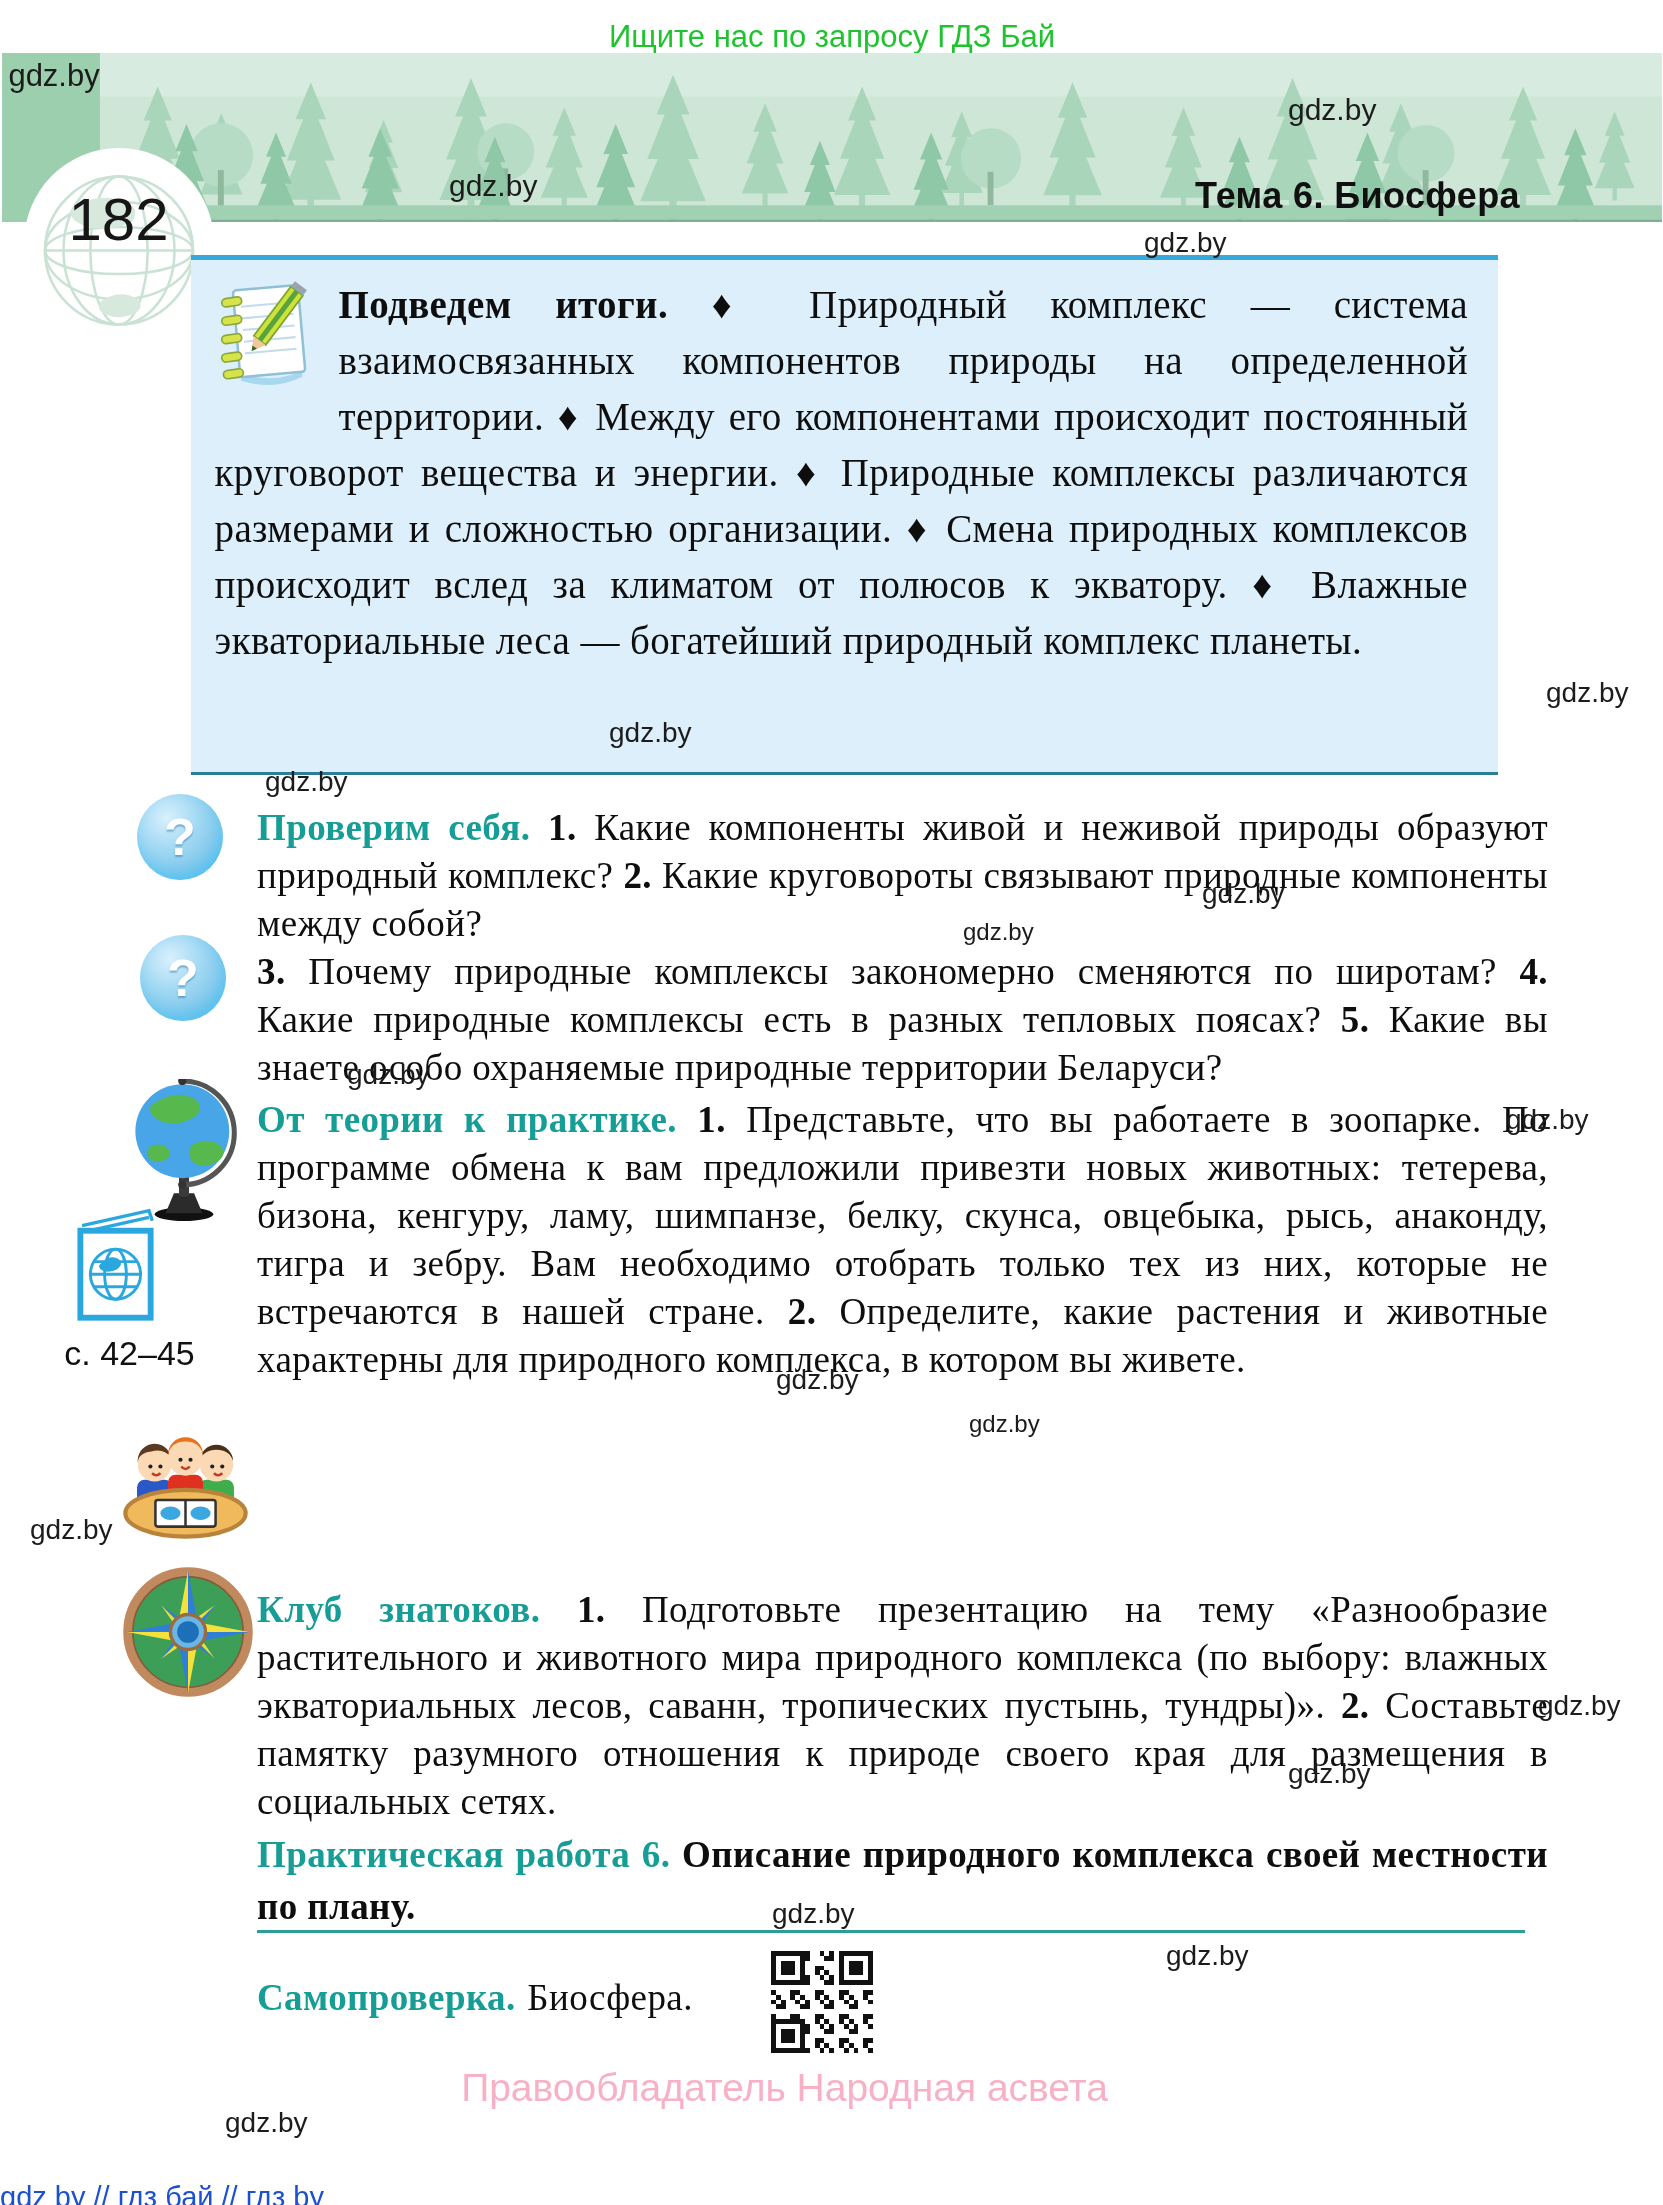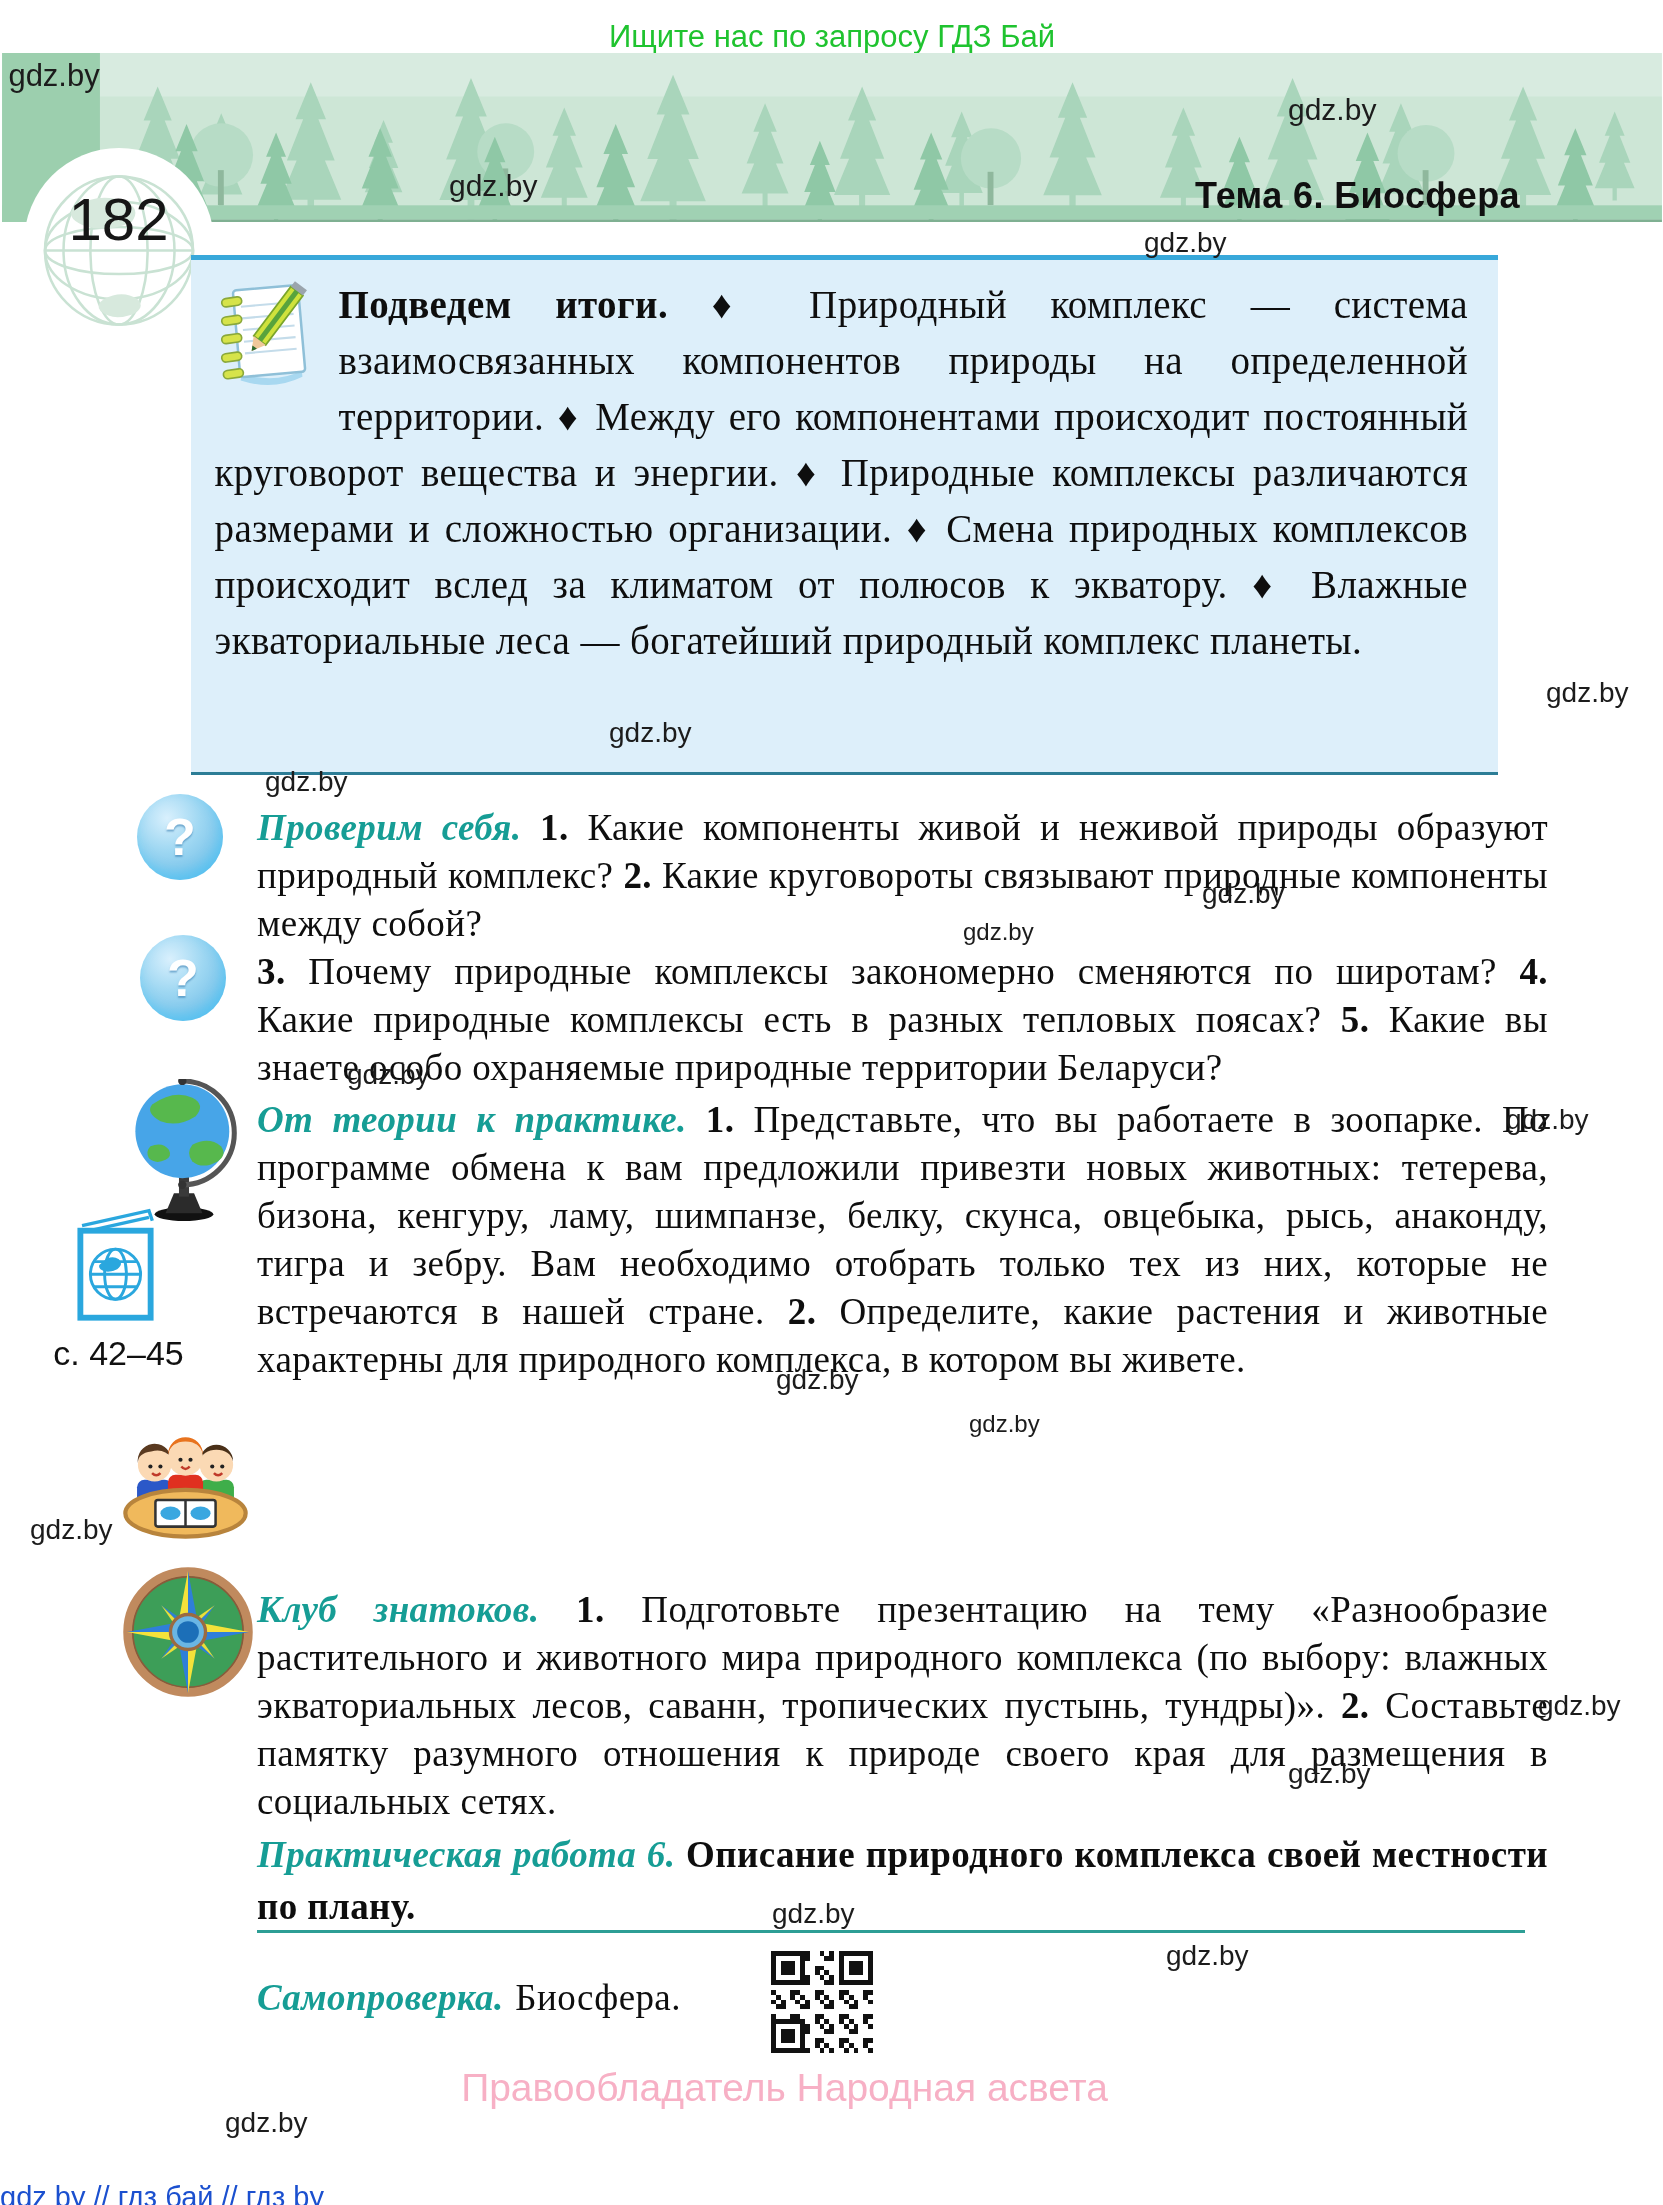--- a/index.html
+++ b/index.html
@@ -69,21 +69,21 @@
     font-size:39px;line-height:56px;letter-spacing:0.4px;
     text-align:justify;color:var(--ink);
   }
 
   
   .tblock{
     position:absolute;left:257px;width:1291px;
     font-size:37px;line-height:48px;letter-spacing:0.4px;
     text-align:justify;color:var(--ink);
   }
-  .seg-h{color:var(--teal);font-style:italic;font-weight:700;}
+  .seg-h{color:var(--teal);font-weight:700;}
   .seg-b,.seg-bt{font-weight:700;}
   .seg-t{font-weight:400;}
 
   .practical{line-height:52px;}
 
   .separator{
     position:absolute;left:257px;top:1914px;width:1268px;height:3.4px;
     background:#2d9e95;
   }
 
@@ -117,21 +117,21 @@
   .q-icon span{
     font-family:"Liberation Sans", sans-serif;
     font-weight:bold;font-size:52px;color:#ffffff;
     text-shadow:0 1.7px 1.7px rgba(60,130,180,.6);
   }
   .q1{left:137px;top:778px;}
   .q2{left:140px;top:919px;}
   .globe-icon{left:127px;top:1063px;width:114px;height:143px;}
   .atlas-icon{left:72px;top:1191px;width:87px;height:116px;}
   .atlas-caption{
-    position:absolute;left:47px;top:1318px;width:143px;
+    position:absolute;left:58px;top:1318px;width:143px;
     text-align:center;
     font-family:"Liberation Sans", sans-serif;
     font-size:34px;color:#111111;
   }
   .kids-icon{left:122px;top:1402px;width:127px;height:122px;}
   .compass-icon{left:122px;top:1550px;width:132px;height:132px;}
 
   
   .wm{
     position:absolute;

